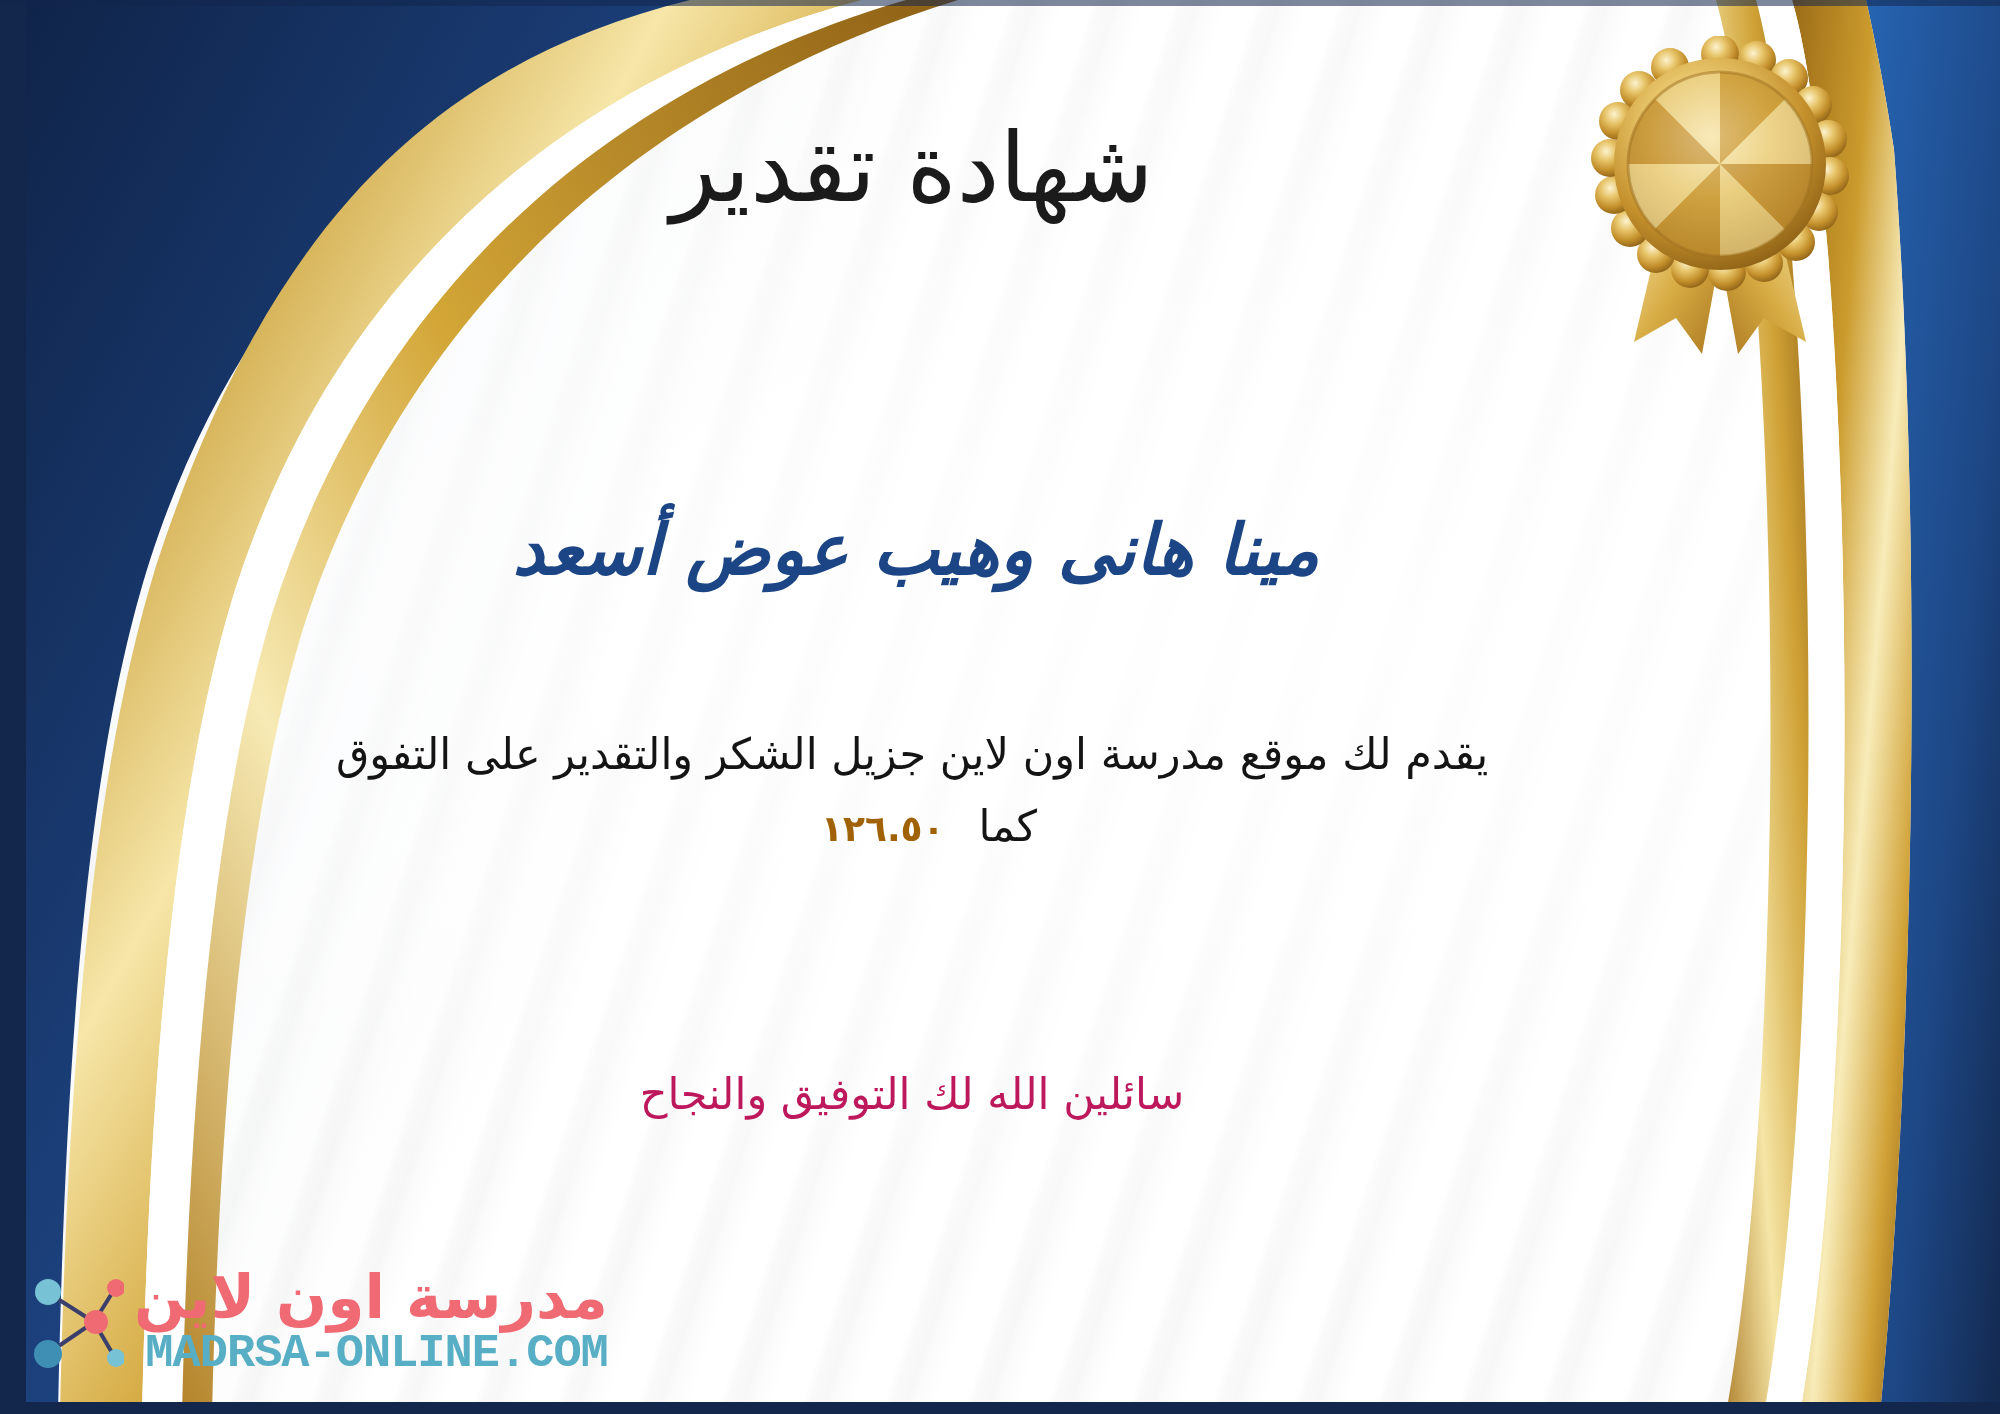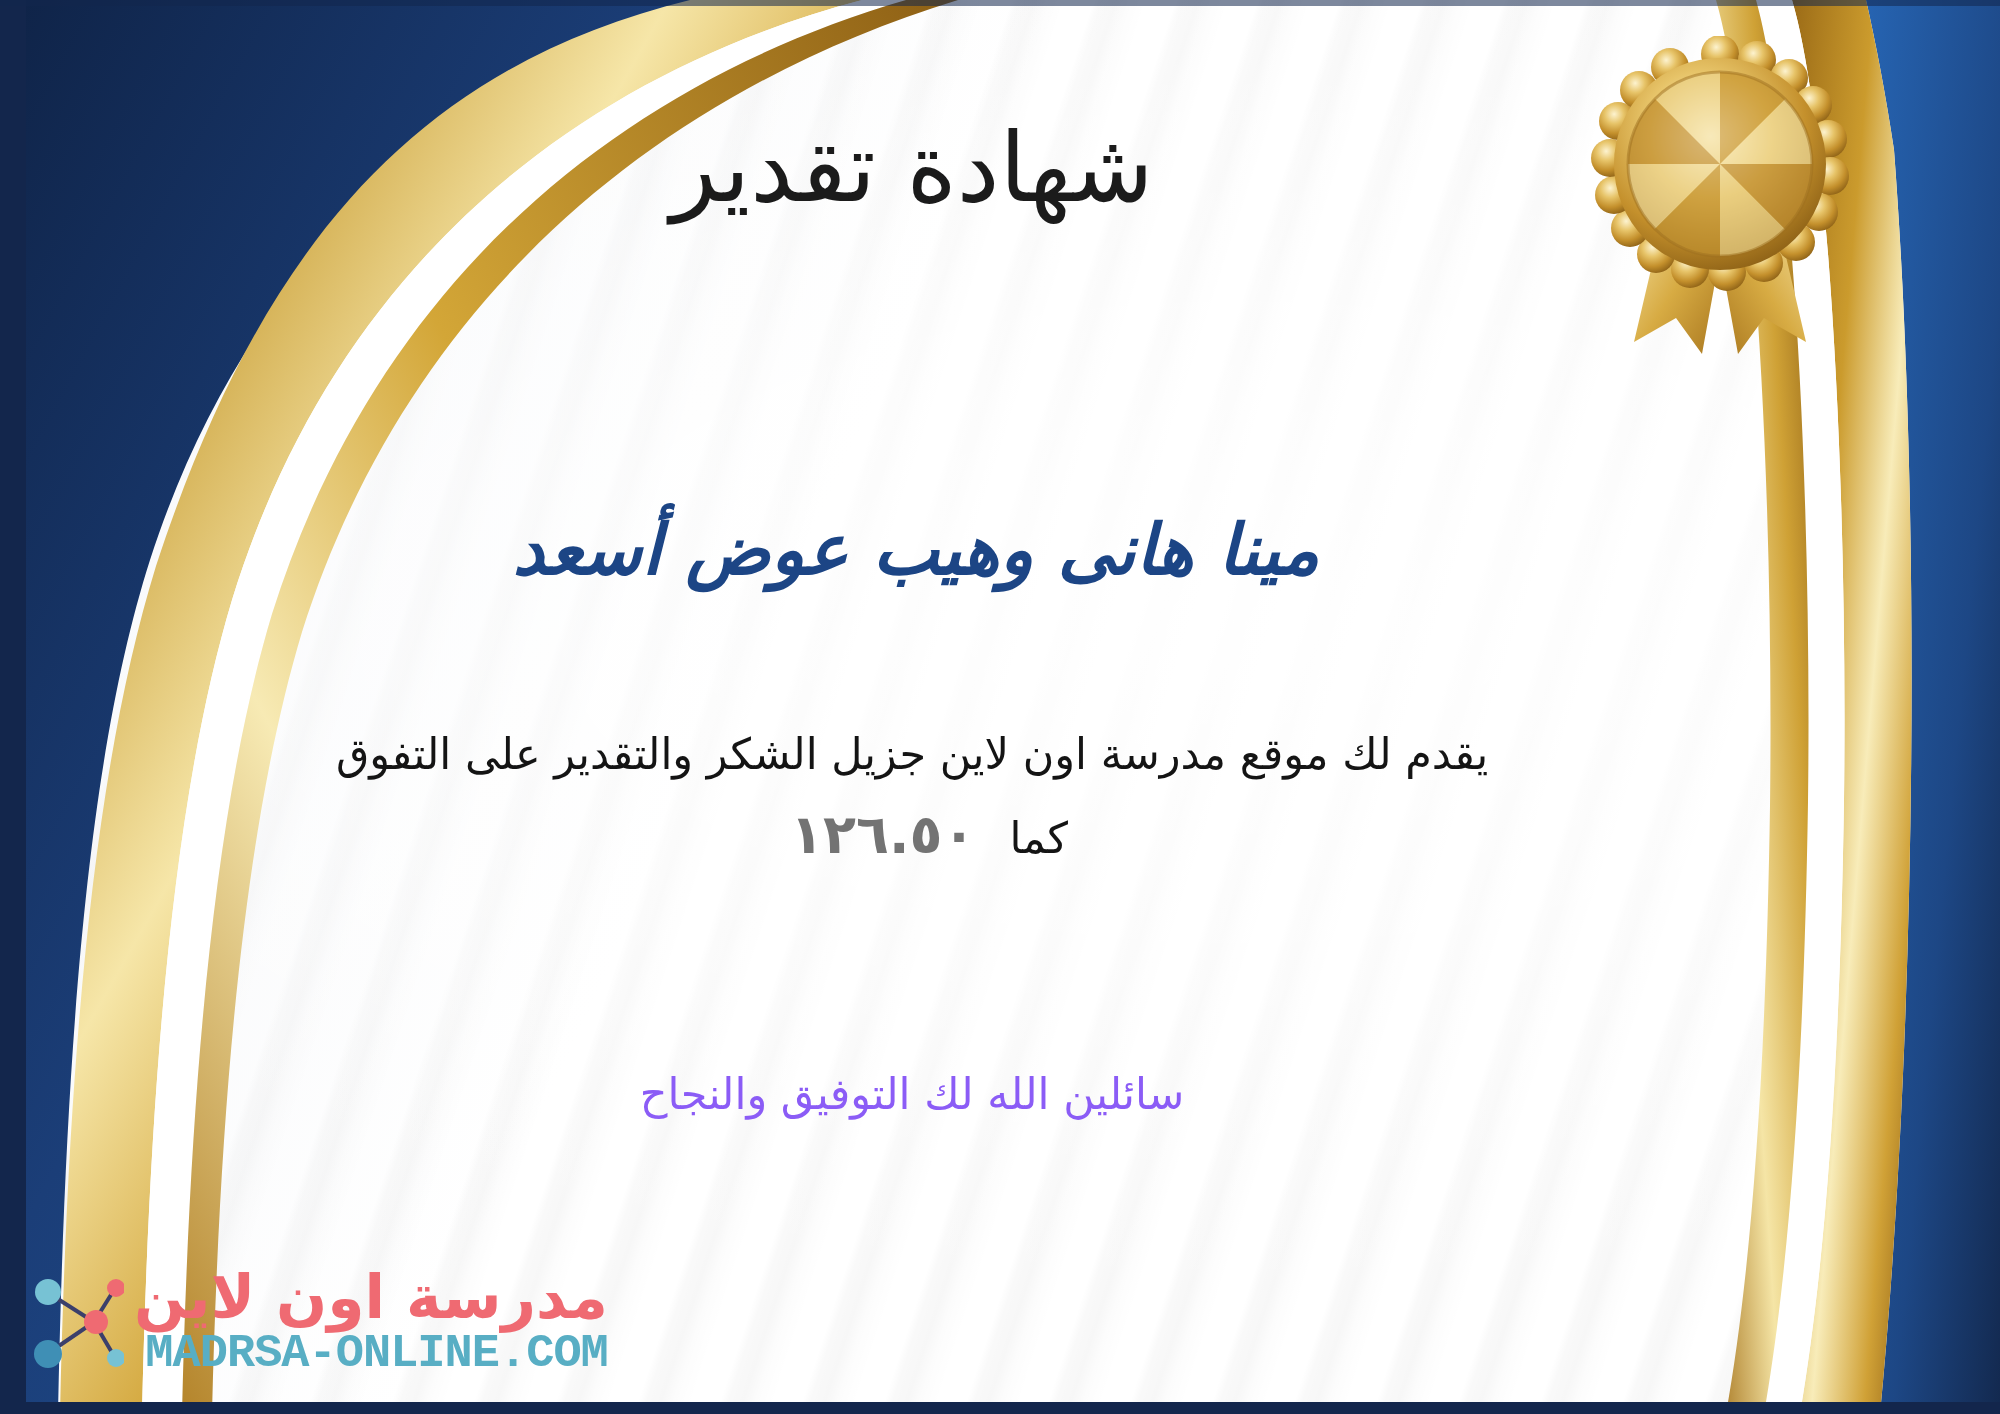--- a/index.html
+++ b/index.html
@@ -85,38 +85,38 @@
   .body-block{
     position:absolute;
     top:718px; left:60px; right:60px;
     font-size:43px;
     font-weight:400;
     color:#141414;
     line-height:1.68;
   }
   .body-line{ white-space:nowrap; }
   .score{
-    color:#737373;
+    color:#a16207;
     font-weight:bold;
-    font-size:54px;
+    font-size:36px;
     padding:0 34px;
     letter-spacing:1px;
   }
   .body-line.with-score{
     display:flex;
     justify-content:center;
     align-items:baseline;
     gap:0;
   }
 
   .closing-line{
     position:absolute;
     top:1060px; left:0; right:0;
     font-size:43px;
-    color:#8b5cf6;
+    color:#be185d;
     line-height:1.6;
   }
 
   
   .brand{
     position:absolute;
     left:28px; bottom:36px;
     display:flex;
     flex-direction:row-reverse;
     align-items:center;

